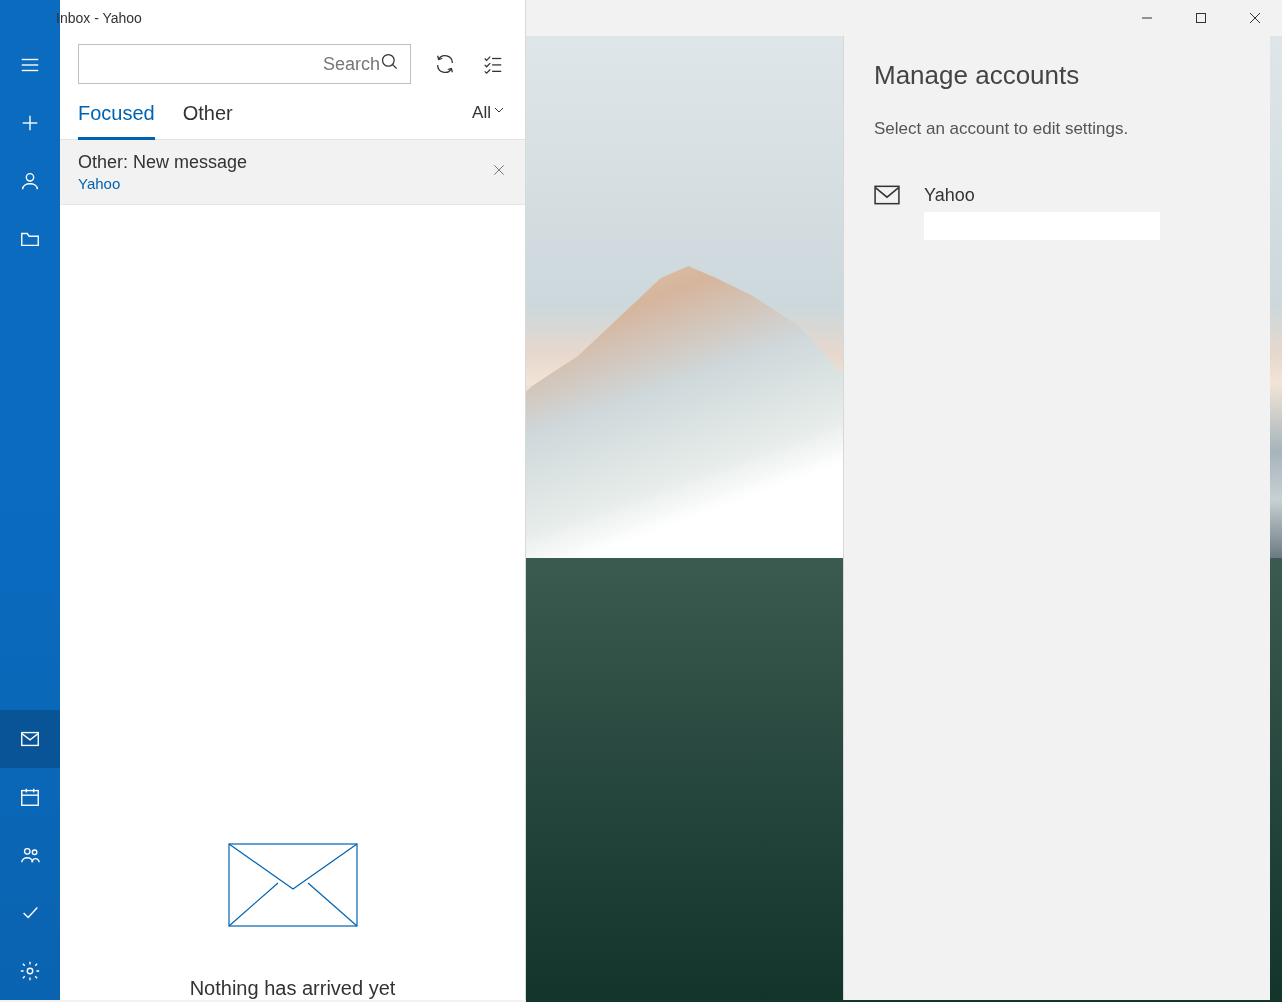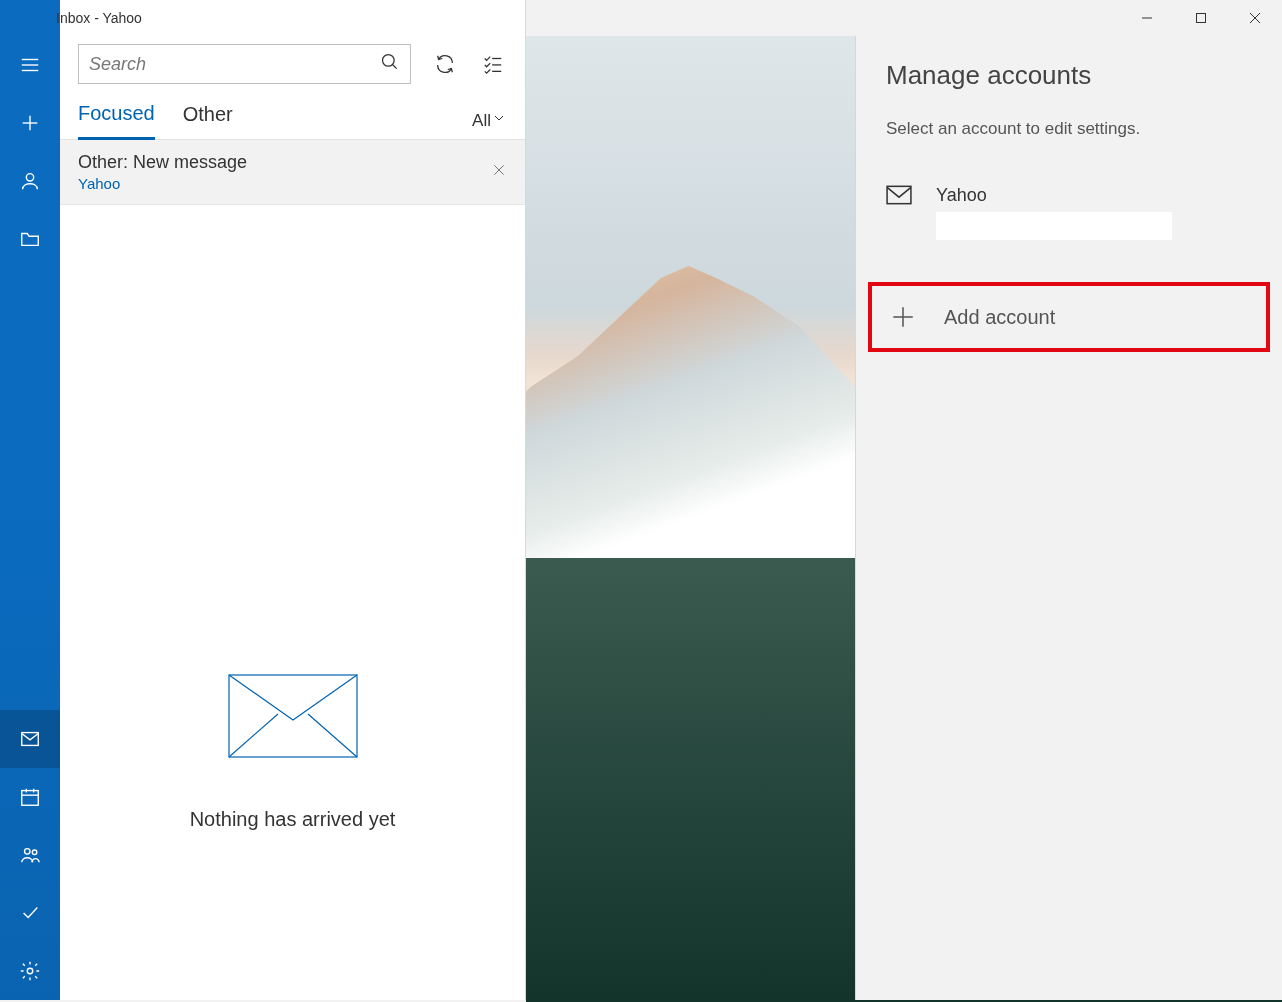--- a/index.html
+++ b/index.html
@@ -29,46 +29,46 @@
 
   
   .inbox {
     position:absolute; left:60px; top:0; width:466px; height:1000px; background:#fff;
     border-right:1px solid #d9d9d9;
     display:flex; flex-direction:column;
   }
   .inbox-top { padding: 44px 18px 0 18px; display:flex; align-items:center; gap:20px; }
   .search {
     flex:1; height:40px; border:1px solid #bfbfbf; display:flex; align-items:center;
-    padding:10px 10px; font-size:18px; color:#777; justify-content:space-between;font-style:italic;
+    padding:10px 10px; font-size:18px; color:#777; justify-content:flex-end;
   }
   .search .mag svg { width:20px; height:20px; stroke:#333; fill:none; stroke-width:1.5; }
   .icon-btn { width:28px; height:28px; display:flex; align-items:center; justify-content:center; }
   .icon-btn svg { width:22px; height:22px; stroke:#333; fill:none; stroke-width:1.4; }
 
   .tabs {
-    display:flex; align-items:center; padding: 18px 18px 0 18px; gap:28px;
+    display:flex; align-items:flex-start; padding: 18px 18px 0 18px; gap:28px;
     border-bottom:1px solid #e2e2e2; height:56px;
   }
   .tab { font-size:20px; color:#333; padding-bottom:12px; }
   .tab.active { color:#0063b1; border-bottom:3px solid #0063b1; font-weight:400; }
   .tabs .flex { flex:1; }
   .filter { display:flex; align-items:center; gap:0; font-size:17px; color:#333; }
   .chev svg{ width:16px; height:16px; stroke:#333; fill:none; stroke-width:1.5;}
 
   .notif {
     background:#f2f2f2; padding:12px 18px; display:flex; justify-content:space-between; align-items:center;
     border-bottom:1px solid #e6e6e6;
   }
   .notif .t1 { font-size:18px; color:#333;text-align:center; }
   .notif .t2 { font-size:15px; color:#0063b1; margin-top:2px; }
   .notif .x svg{ width:16px; height:16px; stroke:#555; stroke-width:1.2; fill:none; }
 
   .empty {
-    flex:1; display:flex; flex-direction:column; align-items:center; justify-content:center;
+    flex:1; display:flex; flex-direction:column; align-items:center; justify-content:flex-end;
     padding-top:300px; color:#333; font-size:20px; gap:50px;
   }
   .empty svg { width:130px; height:84px; stroke:#0063b1; fill:none; stroke-width:1.2; }
 
   
   .bg {
     position:absolute; left:526px; top:36px; right:0; bottom:0;
     background: linear-gradient(to bottom, #dfe6e9 0%, #cdd8dc 28%, #e7d8cd 33%, #f2e4d6 36%, #a6b4bb 43%, #c8d0d3 48%, #5c6d75 55%, #2b4a44 70%, #1e3b35 100%);
     overflow:hidden;
   }
@@ -79,21 +79,21 @@
     clip-path: polygon(0% 100%, 0% 55%, 10% 40%, 20% 30%, 38% 4%, 44% 0%, 50% 4%, 58% 10%, 68% 20%, 80% 40%, 92% 60%, 100% 80%, 100% 100%);
     filter: blur(0.5px);
   }
   .forest {
     position:absolute; left:0; right:0; bottom:0; height:46%;
     background: linear-gradient(#3b5a50,#12342b);
   }
 
   
   .panel {
-    position:absolute; right:0; top:36px; width:427px; height:964px; background:#f2f2f2;
+    position:absolute; right:12px; top:36px; width:427px; height:964px; background:#f2f2f2;
     border-left:1px solid #d7d7d7;
     padding:24px 30px;
     color:#333; z-index:30;
   }
   .panel h1 { font-size:26px; font-weight:400; color:#444; margin-bottom:28px;}
   .panel .sub { font-size:17px; color:#555; margin-bottom:40px;}
   .acct {
     display:flex; align-items:flex-start; gap:24px; padding:6px 0 14px 0;
   }
   .acct .env svg{ width:26px; height:20px; stroke:#333; fill:none; stroke-width:1.4; }
@@ -273,20 +273,13 @@
         </svg></span>
     <div>
       <div class="name">Yahoo</div>
       <div class="redact"></div>
     </div>
   </div>
 
   <div style="height:32px"></div>
 
 
-  <div class="row highlight">
-    <svg viewBox="0 0 24 24">
-        <line x1="12" y1="3" x2="12" y2="21"></line>
-        <line x1="3" y1="12" x2="21" y2="12"></line>
-      </svg>
-    <span>Add account</span>
-  </div>
 </div>
 
 </body></html>

